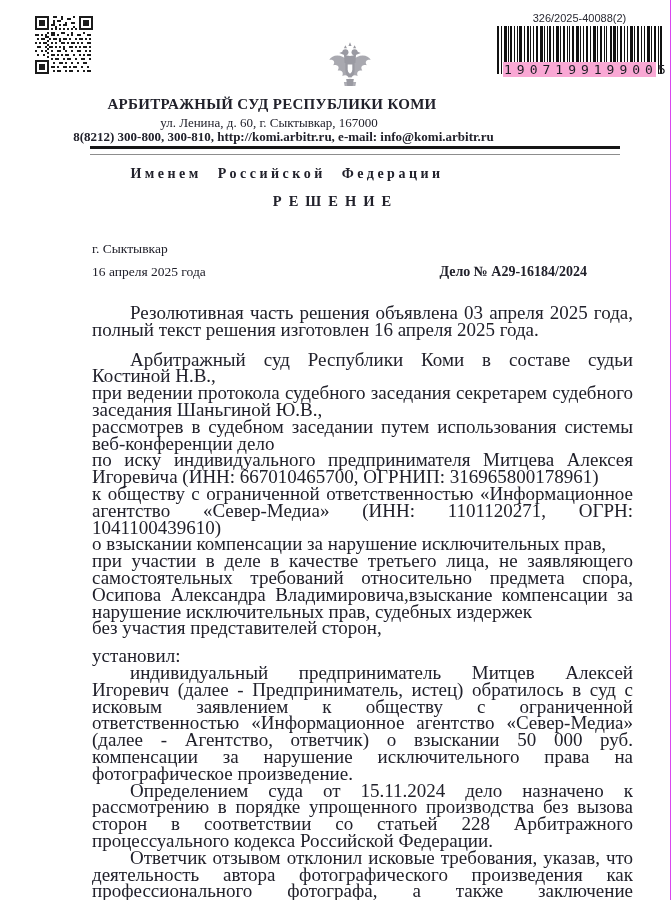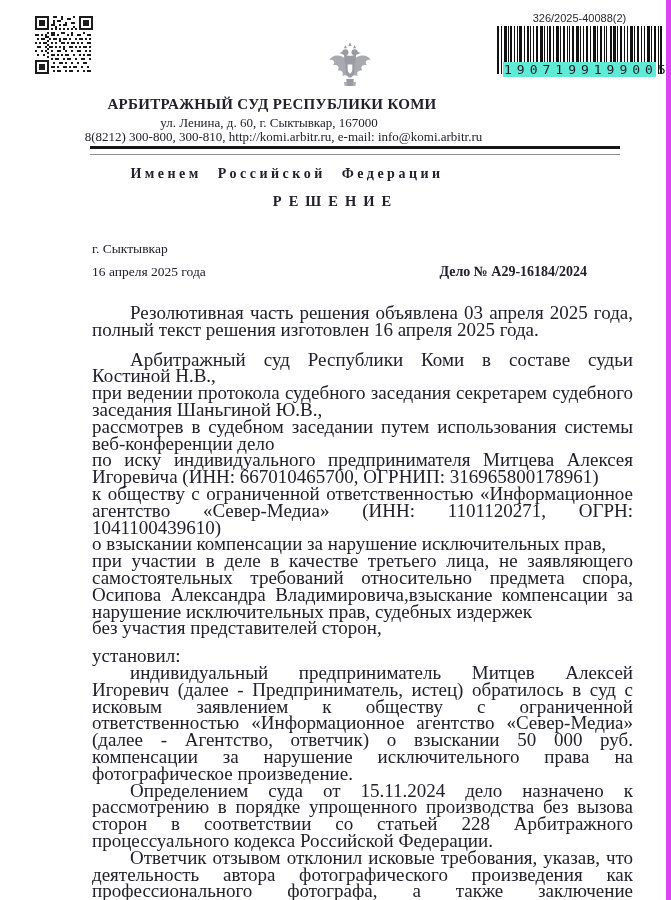--- a/index.html
+++ b/index.html
@@ -1,39 +1,39 @@
 <!DOCTYPE html>
 <html><head>
 <meta charset="utf-8">
 <style>
   html,body{margin:0;padding:0;background:#ffffff;}
   .page{
     position:relative; width:671px; height:900px; background:#fff;
     overflow:hidden;
     font-family:"Liberation Serif","DejaVu Serif",serif;
     color:#21212b;
-    border-right:5px solid #d946ef;
+    border-right:1px solid #d946ef;
     box-sizing:border-box;
   }
   
   .qr{position:absolute; left:35px; top:15px; width:58px; height:60px;}
   .barcode-block{position:absolute; left:497px; top:12px; width:165px; text-align:center;}
   .barcode-label{font-family:"Liberation Sans","DejaVu Sans",sans-serif; font-size:11px; color:#2a2a33; line-height:13px;}
   .bars-wrap{position:relative; width:165px; height:48px; margin-top:1px;}
   .bars-wrap svg{display:block;}
   .barcode-digits{
     position:absolute; left:6px; right:6px; bottom:-3px;
-    background:#5eead4; font-family:"DejaVu Sans Mono","Liberation Mono",monospace;
+    background:#f9a8d4; font-family:"DejaVu Sans Mono","Liberation Mono",monospace;
     font-size:13px; letter-spacing:5px; color:#1c1c24; padding:0 1px; white-space:nowrap;
   }
   .emblem{position:absolute; left:327px; top:42px; width:46px; height:48px;}
   .court-name{position:absolute; top:96px; left:0; width:544px; text-align:center;
     font-weight:bold; font-size:15px; letter-spacing:.3px;}
   .court-address{position:absolute; top:115px; left:0; width:538px; text-align:center; font-size:13px;}
-  .court-contacts{position:absolute; top:129px; left:0; width:567px; text-align:center; font-size:13px;}
+  .court-contacts{position:absolute; top:129px; left:0; width:567px; text-align:center; font-size:13px;font-weight:bold;}
   .rule{position:absolute; top:146px; left:90px; width:530px; height:5px;
     border-top:3px solid #161616; border-bottom:1px solid #8d8d8d;}
   
   .in-name{position:absolute; top:166px; left:0; width:574px; text-align:center;
     font-weight:bold; font-size:14px; letter-spacing:3.5px; word-spacing:9px;}
   .decision-title{position:absolute; top:193px; left:0; width:671px; text-align:center;
     font-weight:bold; font-size:14.5px; letter-spacing:7px;}
   .city-line{position:absolute; top:241px; left:92px; font-size:13.5px;}
   .case-row{position:absolute; top:264px; left:92px; width:541px; display:flex;
     justify-content:space-between; font-size:13.5px;}

